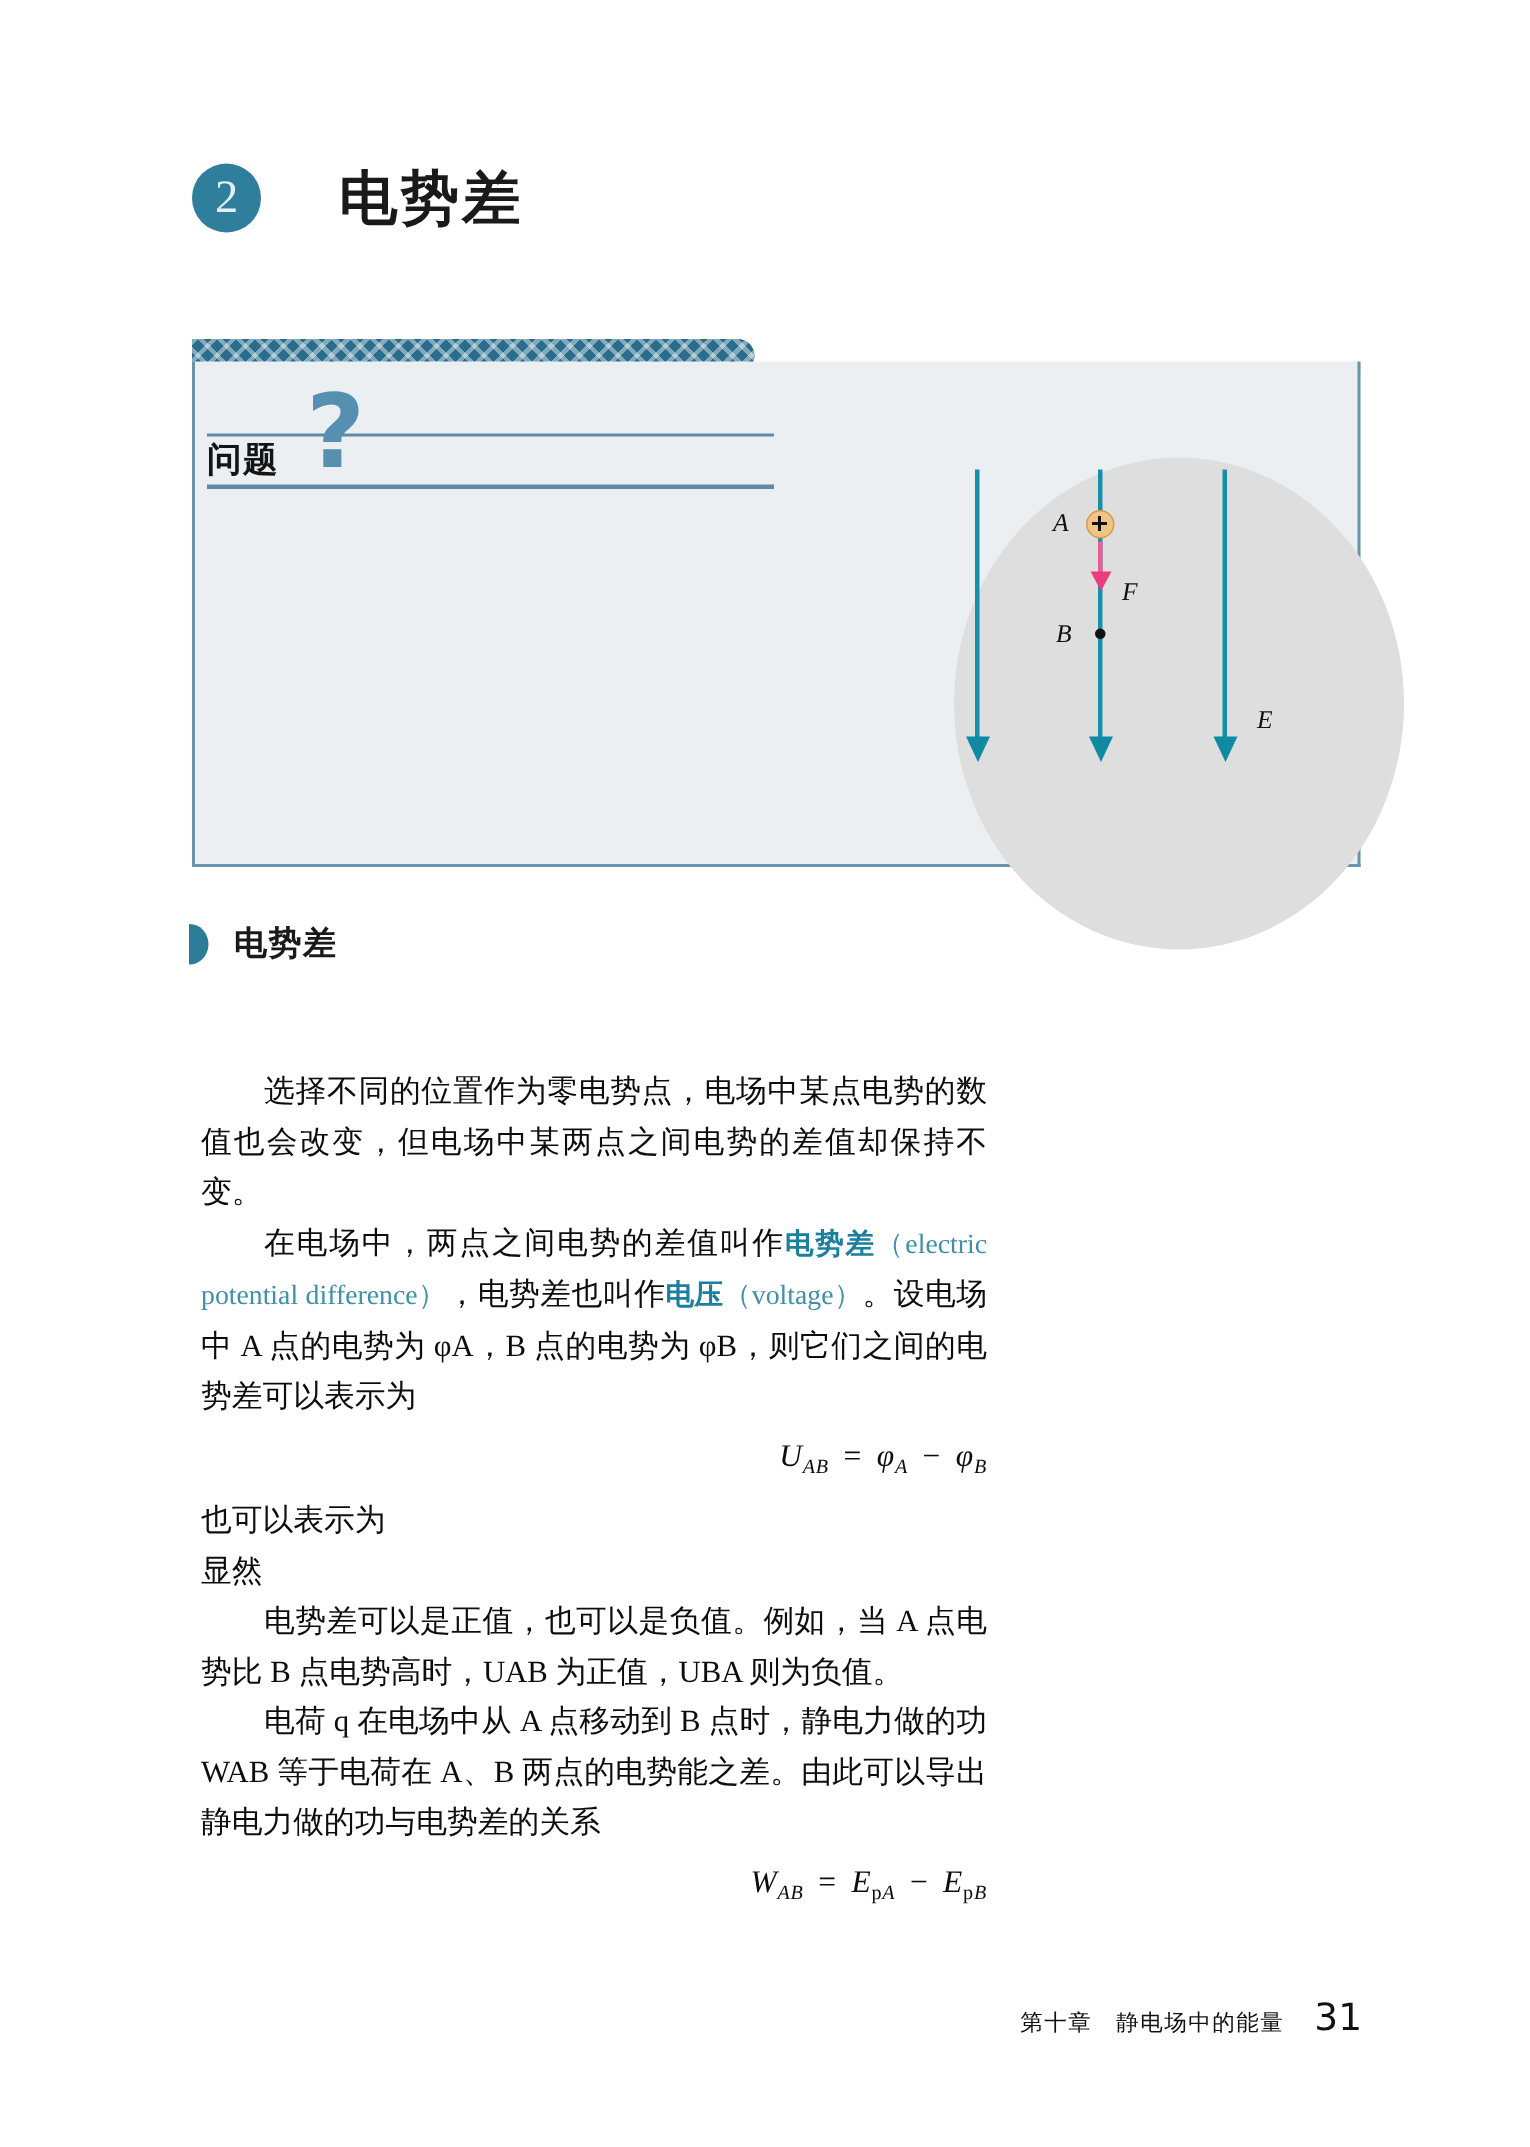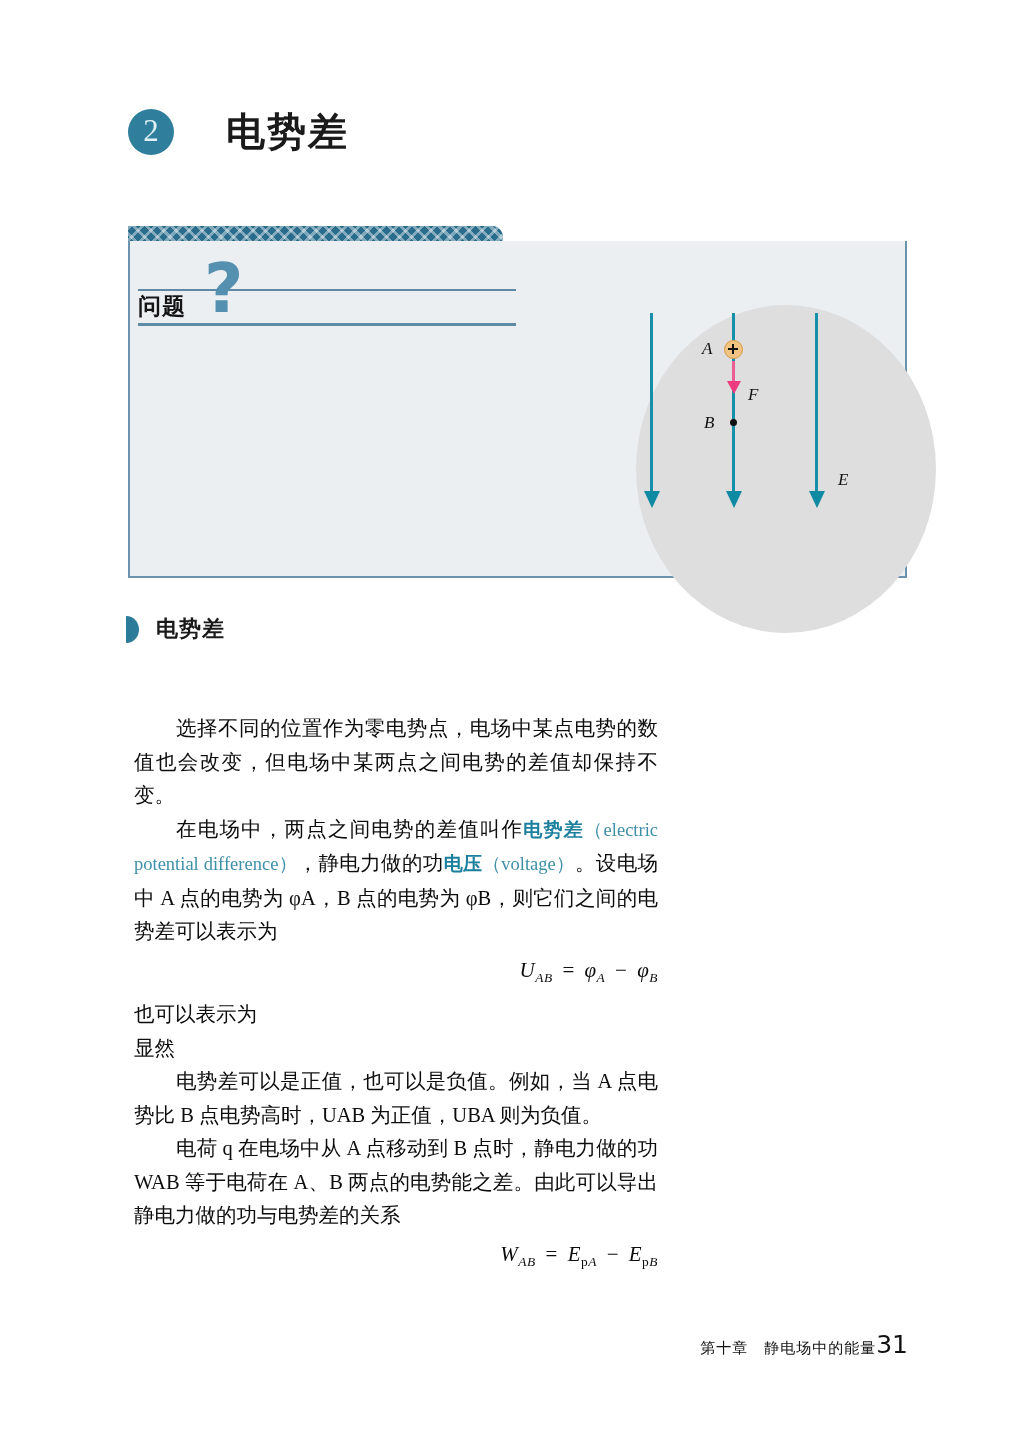--- a/index.html
+++ b/index.html
@@ -280,21 +280,21 @@
   .eq .op { font-style: normal; padding: 0 4px; }
   .eq .up { font-style: normal; }
 
   
   .footer {
     position: absolute;
     right: 112px;
     top: 1330px;
     display: flex;
     align-items: baseline;
-    gap: 0;
+    gap: 20px;
     font-family: "DejaVu Sans", "Liberation Sans", sans-serif;
     font-size: 15px;
     color: #111;
   }
   .footer .chap { letter-spacing: 1px; }
   .footer .pg { font-size: 25px; }
 </style>
 </head>
 <body>
 
@@ -347,21 +347,21 @@
   <div class="sub-head">
     <div class="halfdisc"></div>
     <div class="sub-head-text">电势差</div>
   </div>
 
   <div class="body">
 
     <p>选择不同的位置作为零电势点，电场中某点电势的数值也会改变，但电场中某两点之间电势的差值却保持不变。</p>
 
     <p>
-      <span>在电场中，两点之间电势的差值叫作</span><span class="emph">电势差</span><span class="eng">（electric potential difference）</span><span>，静电力做的功</span><span class="emph">电压</span><span class="eng">（voltage）</span><span>。设电场中 A 点的电势为 φA，B 点的电势为 φB，则它们之间的电势差可以表示为</span>
+      <span>在电场中，两点之间电势的差值叫作</span><span class="emph">电势差</span><span class="eng">（electric potential difference）</span><span>，电势差也叫作</span><span class="emph">电压</span><span class="eng">（voltage）</span><span>。设电场中 A 点的电势为 φA，B 点的电势为 φB，则它们之间的电势差可以表示为</span>
     </p>
 
     <div class="eq">
       U<sub>AB</sub> <span class="op">=</span> φ<sub>A</sub> <span class="op">−</span> φ<sub>B</sub>
     </div>
 
     <p class="noind">也可以表示为</p>
 
 
     <p class="noind">显然</p>

